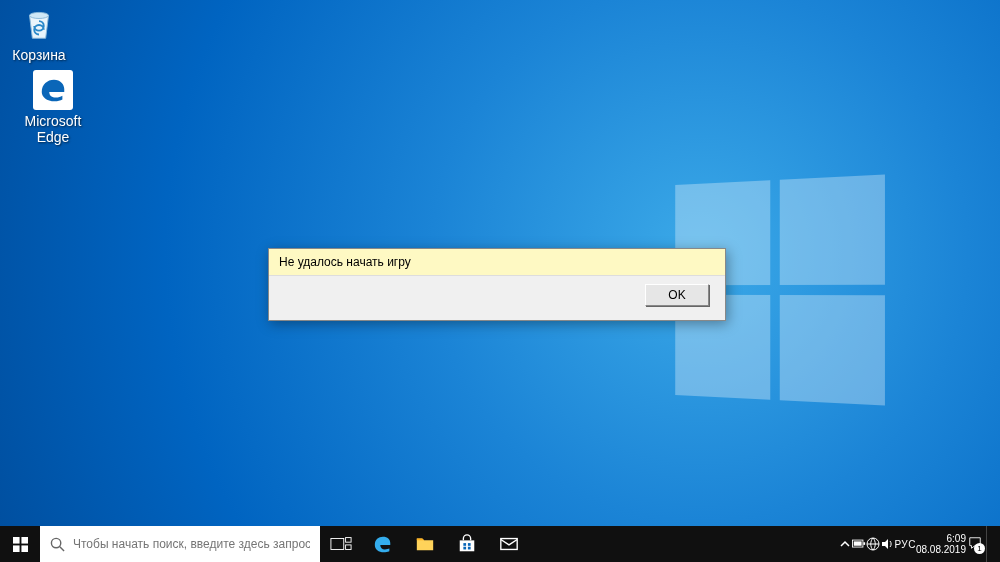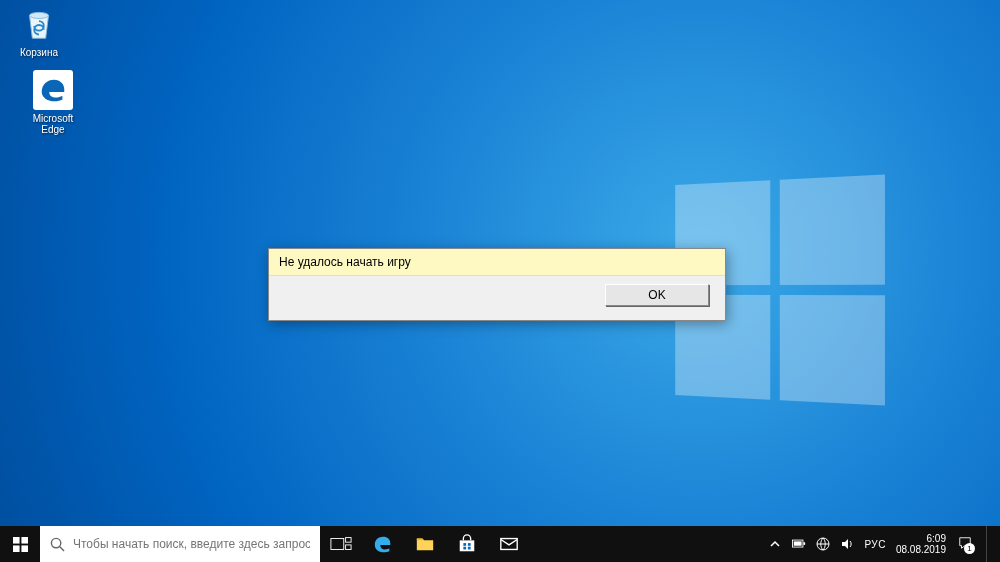--- a/index.html
+++ b/index.html
@@ -10,38 +10,38 @@
 }
 .win-logo {
   position: absolute; left: 665px; top: 180px; width: 220px; height: 220px;
   transform: perspective(700px) rotateY(-18deg);
   display: grid; grid-template-columns: 1fr 1fr; grid-template-rows: 1fr 1fr; gap: 10px;
   opacity: 0.35;
 }
 .win-logo div { background: rgba(255,255,255,0.9); }
 .desktop-icon {
   position: absolute; width: 66px; text-align: center; color: #fff;
-  font-size: 10px; text-shadow: 1px 1px 2px rgba(0,0,0,0.6); cursor: default;
+  font-size: 14px; text-shadow: 1px 1px 2px rgba(0,0,0,0.6); cursor: default;
 }
 .desktop-icon .ico { width: 40px; height: 40px; margin: 0 auto 3px; display: flex; align-items: center; justify-content: center; }
 .recycle { left: 6px; top: 4px; }
 .recycle .ico svg { width: 38px; height: 38px; }
 .edge-icon { left: 20px; top: 70px; }
 .edge-icon .ico { background: #fff; border-radius: 3px; }
 .edge-icon .ico svg { width: 30px; height: 30px; }
 .dialog {
   position: absolute; left: 268px; top: 248px; width: 458px;
   background: #f0f0f0; border: 1px solid #888; box-shadow: 2px 3px 12px rgba(0,0,0,0.35);
   font-size: 12px; color: #000;
 }
 .dialog .titlebar { background: #fef9c3; padding: 6px 10px 6px 10px; font-size: 12px; border-bottom: 1px solid #ddd; }
 .dialog .content { padding: 14px 18px 10px 18px; line-height: 1.35; }
 .dialog .actions { text-align: right; padding: 8px 16px 14px; }
 .dialog button {
-  width: 104px; height: 22px; font-size: 12px; background: #e6e6e6;
+  width: 64px; height: 22px; font-size: 12px; background: #e6e6e6;
   border-top: 1px solid #fff; border-left: 1px solid #fff;
   border-right: 1px solid #888; border-bottom: 1px solid #888;
   box-shadow: 1px 1px 0 #666; cursor: pointer;
 }
 .taskbar {
   position: absolute; left: 0; right: 0; bottom: 0; height: 36px;
   background: #101010; display: flex; align-items: stretch; color: #fff;
 }
 .tb-start { width: 40px; display: flex; align-items: center; justify-content: center; }
 .tb-start svg { width: 15px; height: 15px; }
@@ -50,21 +50,21 @@
   padding: 0 10px; color: #777;
 }
 .tb-search svg { width: 15px; height: 15px; flex: none; }
 .tb-search input {
   border: none; outline: none; flex: 1; font-size: 12px; color: #4d7c0f; background: transparent;
 }
 .tb-item { width: 42px; display: flex; align-items: center; justify-content: center; }
 .tb-item svg { width: 20px; height: 20px; }
 .tb-taskview svg { width: 22px; height: 16px; }
 .tb-flex { flex: 1; }
-.tray { display: flex; align-items: center; gap: 10px; padding: 0 8px 0 4px; font-size: 10px; }
+.tray { display: flex; align-items: center; padding: 0 8px 0 4px; font-size: 10px; }
 .tray svg { width: 14px; height: 14px; }
 .tray .lang { font-size: 10px; letter-spacing: 0.5px; }
 .tray .clock { text-align: right; line-height: 1.15; font-size: 10px; padding-right: 2px; }
 .tray .show-desktop { width: 6px; height: 36px; border-left: 1px solid #444; margin-left: 4px; }
 .notif { position: relative; }
 .notif .badge {
   position: absolute; right: -3px; bottom: -2px; background: #fff; color: #000;
   font-size: 8px; border-radius: 7px; width: 11px; height: 11px; line-height: 11px; text-align: center;
 }
 </style>

